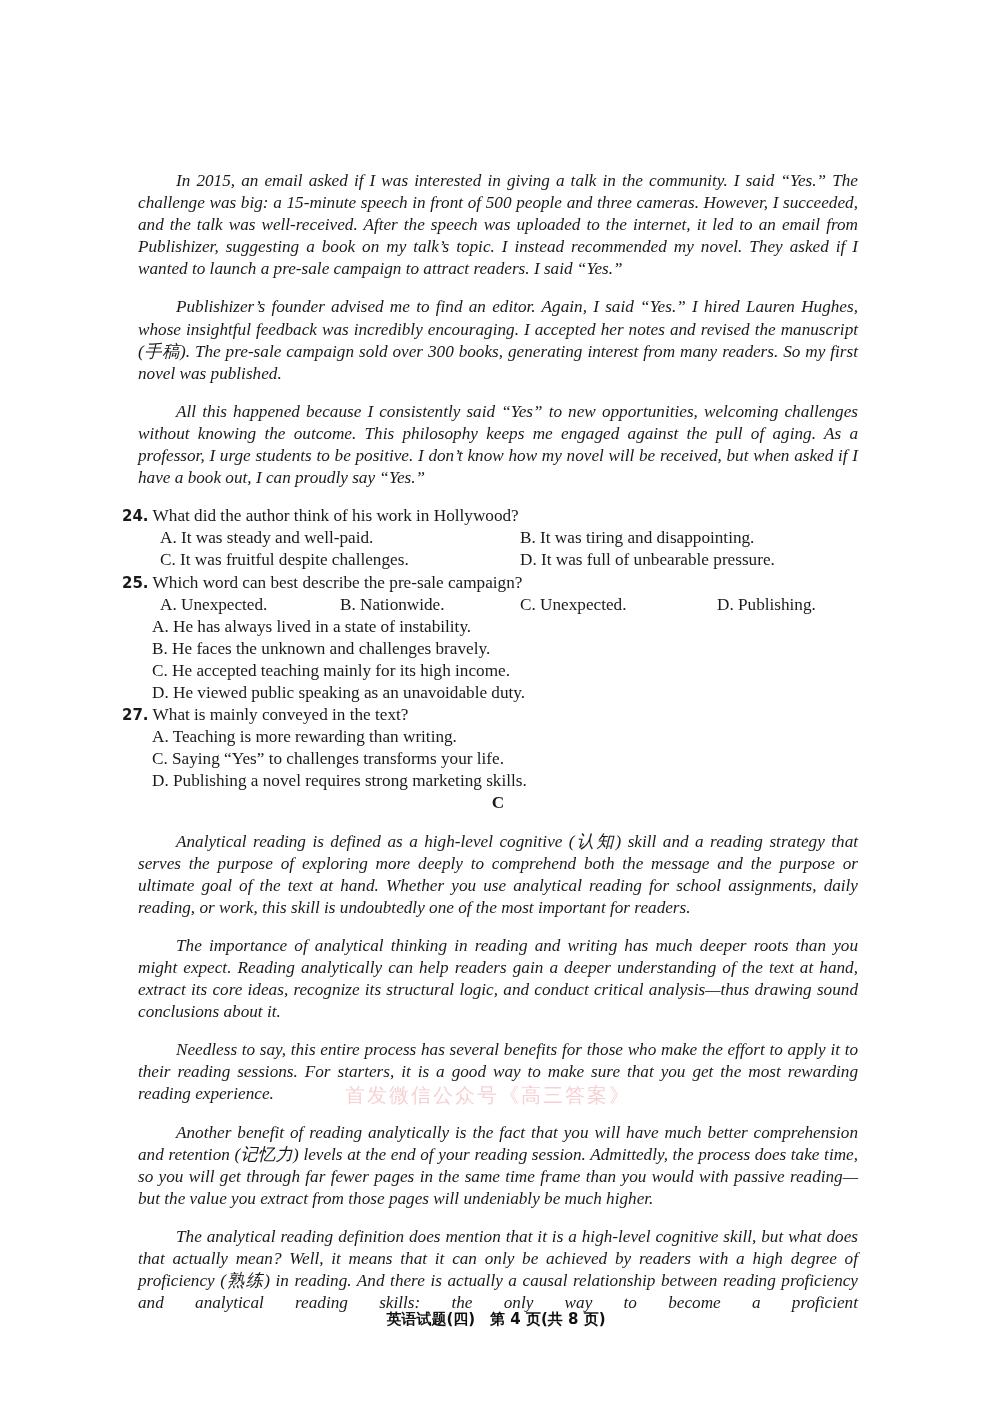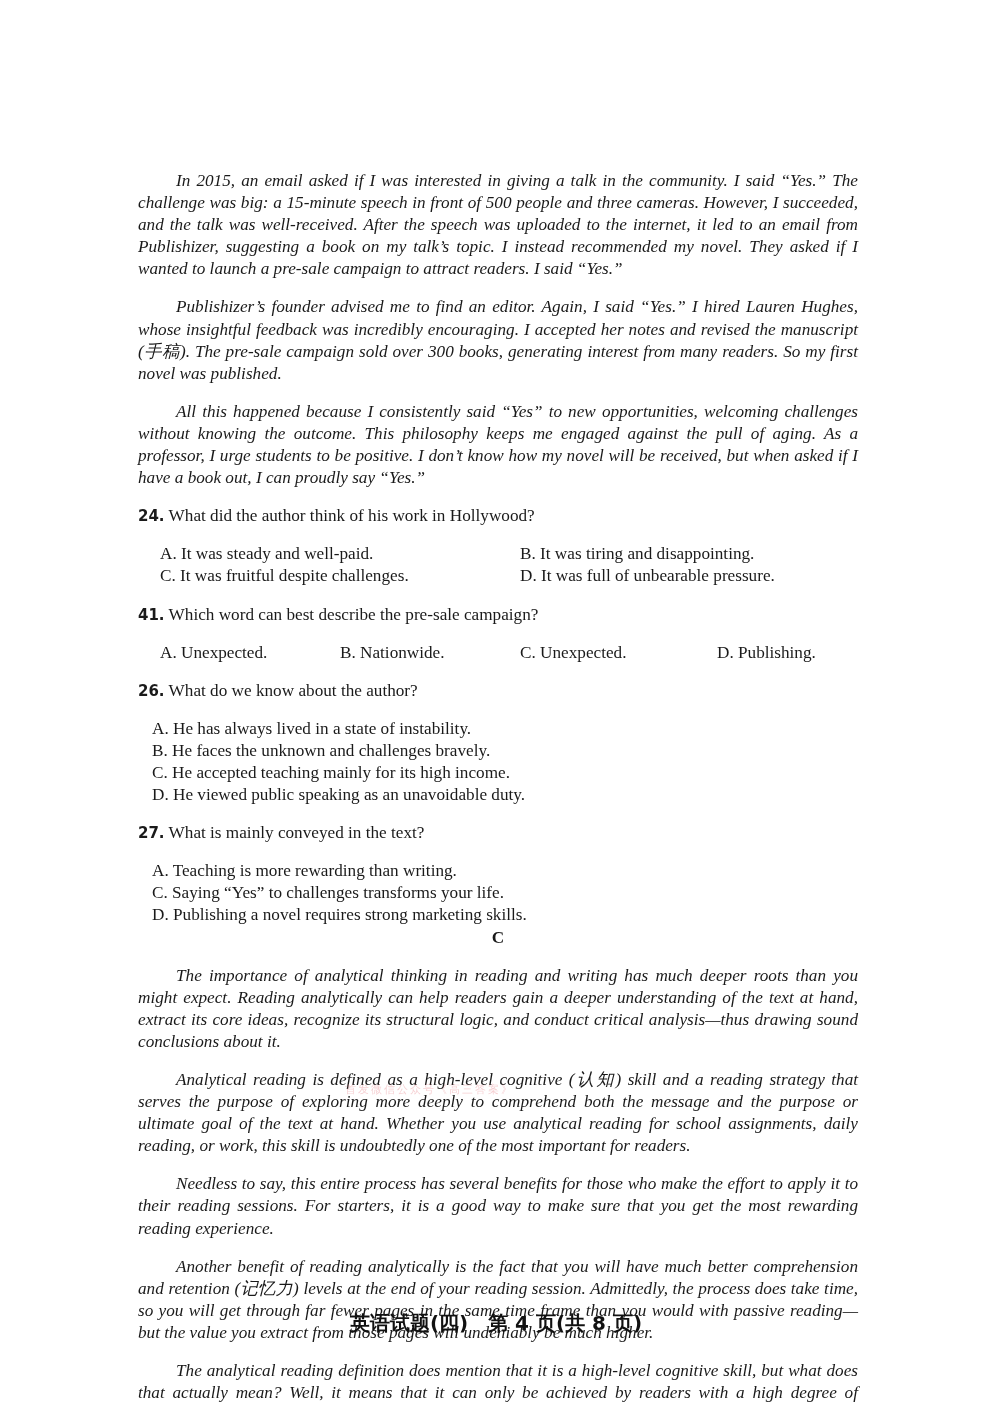--- a/index.html
+++ b/index.html
@@ -3,34 +3,34 @@
 <meta charset="utf-8">
 <style>
   html, body { margin: 0; padding: 0; background: #ffffff; }
   body { width: 992px; height: 1403px; position: relative; overflow: hidden; }
   .page {
     position: absolute; left: 122px; top: 154px; width: 752px;
     font-family: "Liberation Serif", "DejaVu Serif", serif;
     font-size: 17.2px; line-height: 22.1px; color: #1a1a1a;
   }
   .para { text-align: justify; text-indent: 38px; margin: 16px; font-style: italic; }
-  .q { margin: 16px; }
+  .q { margin: 0; }
   .qnum { font-weight: bold; font-family: "DejaVu Sans", sans-serif; font-size: 15px; }
   .opt { margin: 0 0 0 30px; }
   .opt-row { display: flex; margin-left: 38px; }
   .opt-row .cell2 { width: 360px; }
   .opt-row .cell4 { width: 180px; }
   .section-title { text-align: center; font-weight: bold; margin: 0; }
   .footer {
     position: absolute; top: 1310px; left: 0; width: 992px; text-align: center;
-    font-family: "DejaVu Sans", sans-serif; font-weight: bold; font-size: 20px; color: #111;
+    font-family: "DejaVu Sans", sans-serif; font-weight: bold; font-size: 15px; color: #111;
   }
   .watermark {
     position: absolute; left: 345px; top: 1082px;
-    font-family: "DejaVu Sans", sans-serif; font-size: 11px; color: rgba(230,120,130,0.35);
+    font-family: "DejaVu Sans", sans-serif; font-size: 20px; color: rgba(230,120,130,0.35);
     pointer-events: none; letter-spacing: 2px;
   }
 </style>
 </head>
 <body>
 
 <div class="page">
   <section>
     <p class="para">In 2015, an email asked if I was interested in giving a talk in the community. I said “Yes.” The challenge was big: a 15-minute speech in front of 500 people and three cameras. However, I succeeded, and the talk was well-received. After the speech was uploaded to the internet, it led to an email from Publishizer, suggesting a book on my talk’s topic. I instead recommended my novel. They asked if I wanted to launch a pre-sale campaign to attract readers. I said “Yes.”</p>
     <p class="para">Publishizer’s founder advised me to find an editor. Again, I said “Yes.” I hired Lauren Hughes, whose insightful feedback was incredibly encouraging. I accepted her notes and revised the manuscript (手稿). The pre-sale campaign sold over 300 books, generating interest from many readers. So my first novel was published.</p>
@@ -43,48 +43,47 @@
       <span class="cell2">A. It was steady and well-paid.</span>
       <span>B. It was tiring and disappointing.</span>
     </div>
     <div class="opt-row">
       <span class="cell2">C. It was fruitful despite challenges.</span>
       <span>D. It was full of unbearable pressure.</span>
     </div>
   </section>
 
   <section>
-    <p class="q"><span class="qnum">41.</span> <span>Which word can best describe the pre-sale campaign?</span></p>
+    <p class="q"><span class="qnum">25.</span> <span>Which word can best describe the pre-sale campaign?</span></p>
     <div class="opt-row">
       <span class="cell4">A. Unexpected.</span>
       <span class="cell4">B. Nationwide.</span>
       <span class="cell4" style="width:197px">C. Unexpected.</span>
       <span>D. Publishing.</span>
     </div>
   </section>
 
   <section>
-    <p class="q"><span class="qnum">26.</span> <span>What do we know about the author?</span></p>
     <p class="opt">A. He has always lived in a state of instability.</p>
     <p class="opt">B. He faces the unknown and challenges bravely.</p>
     <p class="opt">C. He accepted teaching mainly for its high income.</p>
     <p class="opt">D. He viewed public speaking as an unavoidable duty.</p>
   </section>
 
   <section>
     <p class="q"><span class="qnum">27.</span> <span>What is mainly conveyed in the text?</span></p>
     <p class="opt">A. Teaching is more rewarding than writing.</p>
     <p class="opt">C. Saying “Yes” to challenges transforms your life.</p>
     <p class="opt">D. Publishing a novel requires strong marketing skills.</p>
   </section>
 
   <section>
     <p class="section-title">C</p>
+    <p class="para">Analytical reading is defined as a high-level cognitive (认知) skill and a reading strategy that serves the purpose of exploring more deeply to comprehend both the message and the purpose or ultimate goal of the text at hand. Whether you use analytical reading for school assignments, daily reading, or work, this skill is undoubtedly one of the most important for readers.</p>
     <p class="para">The importance of analytical thinking in reading and writing has much deeper roots than you might expect. Reading analytically can help readers gain a deeper understanding of the text at hand, extract its core ideas, recognize its structural logic, and conduct critical analysis—thus drawing sound conclusions about it.</p>
-    <p class="para">Analytical reading is defined as a high-level cognitive (认知) skill and a reading strategy that serves the purpose of exploring more deeply to comprehend both the message and the purpose or ultimate goal of the text at hand. Whether you use analytical reading for school assignments, daily reading, or work, this skill is undoubtedly one of the most important for readers.</p>
     <p class="para">Needless to say, this entire process has several benefits for those who make the effort to apply it to their reading sessions. For starters, it is a good way to make sure that you get the most rewarding reading experience.</p>
     <p class="para">Another benefit of reading analytically is the fact that you will have much better comprehension and retention (记忆力) levels at the end of your reading session. Admittedly, the process does take time, so you will get through far fewer pages in the same time frame than you would with passive reading—but the value you extract from those pages will undeniably be much higher.</p>
     <p class="para" style="text-align-last: justify;">The analytical reading definition does mention that it is a high-level cognitive skill, but what does that actually mean? Well, it means that it can only be achieved by readers with a high degree of proficiency (熟练) in reading. And there is actually a causal relationship between reading proficiency and analytical reading skills: the only way to become a proficient</p>
   </section>
 </div>
 
 <div class="watermark">首发微信公众号《高三答案》</div>
 
 <div class="footer">英语试题(四)　第 4 页(共 8 页)</div>
 

